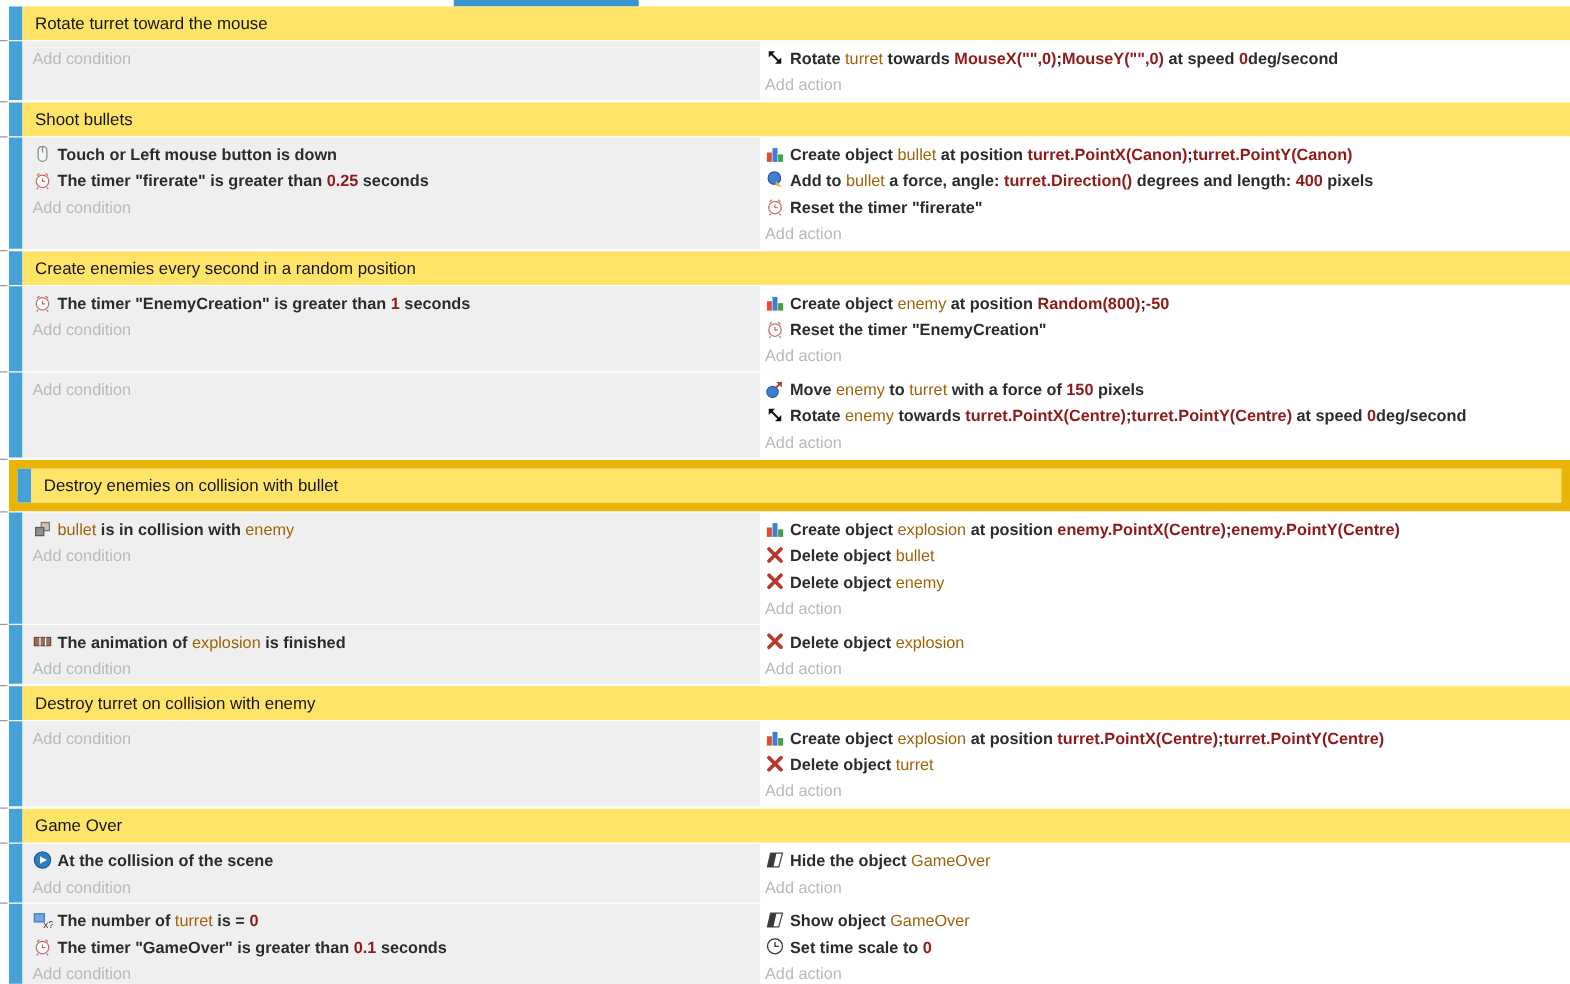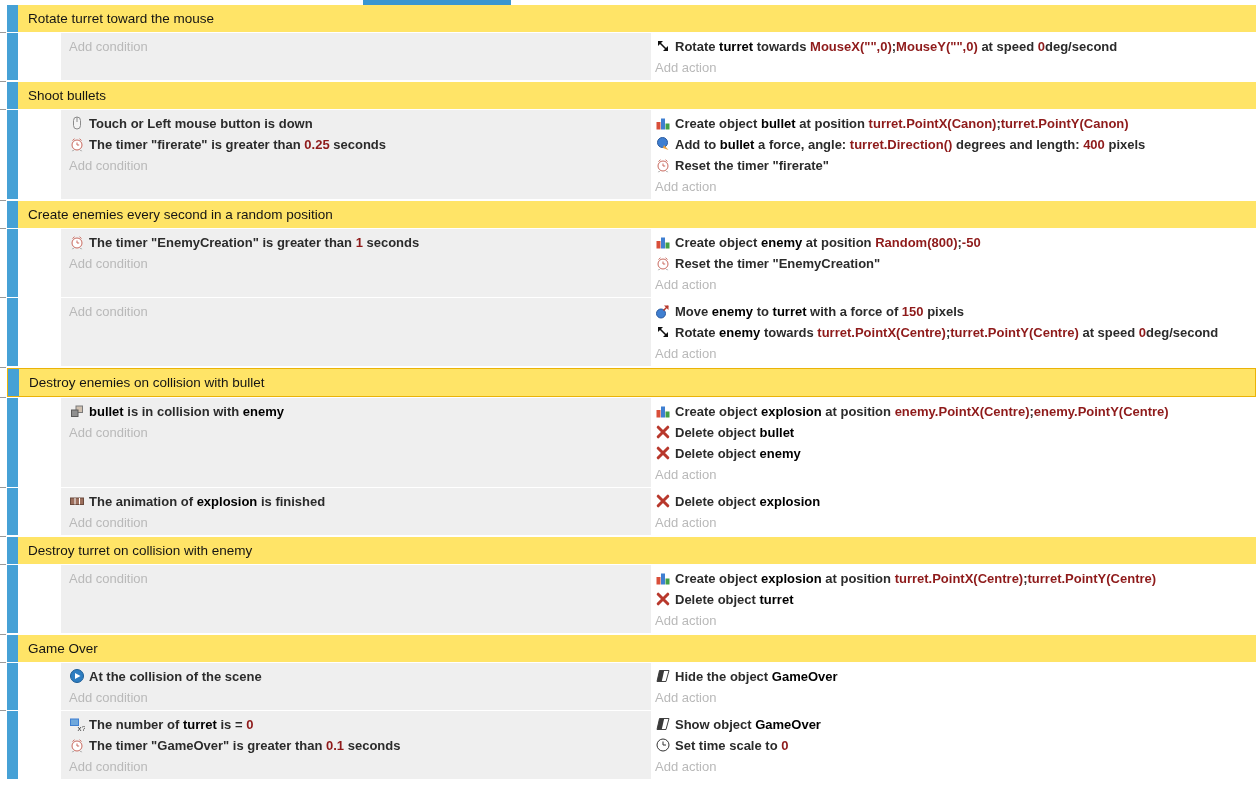--- a/index.html
+++ b/index.html
@@ -10,31 +10,31 @@
   }
   .top-strip { height:5px; position:relative; background:#fff; }
   .scroll-ind { position:absolute; left:363px; top:0; width:148px; height:5px; background:#3a96d0; }
   #sheet { width:1256px; }
   .block-row { display:flex; margin-bottom:1px; }
   .block-row.is-header { margin-top:2px; }
   #sheet .block-row:first-child { margin-top:0; }
   .gutter { width:7px; flex:none; position:relative; background:#fff; }
   .tick { position:absolute; top:-1px; left:0; width:6px; height:1px; background:#9a9a9a; }
   .body { display:flex; flex:1; min-width:0; }
-  .body.selected { border:1px solid #eab308;justify-content:flex-end; }
+  .body.selected { border:7px solid #eab308;justify-content:flex-end; }
   .bar { width:11px; flex:none; background:#46a1d6; }
   .header-content { flex:1; background:#ffe467; height:27px; line-height:27px; padding-left:10px; color:#141414; font-size:13.5px; white-space:nowrap; overflow:hidden; }
-  .event-content { flex:1; display:flex; min-width:0;margin-left:43px; }
+  .event-content { flex:1; display:flex; min-width:0; }
   .cell { padding:3px 0 2px 8px; }
   .cond { width:592px; flex:none; background:#efefef; border-right:2px solid #fff; }
   .act { flex:1; background:#fff; padding-left:2px; min-width:0; }
   .line { height:21px; line-height:21px; white-space:nowrap; overflow:hidden; }
   .placeholder { height:21px; line-height:21px; color:#b9b9b9; white-space:nowrap; }
   .s-n { color:#2b2b2b;font-weight:bold; }
-  .s-o { color:#000000; font-weight:bold; }
+  .s-o { color:#a16207; font-weight:normal; }
   .s-p { color:#8e1a1a; font-weight:bold; }
   .icn { display:inline-block; width:16px; height:16px; vertical-align:-3px; margin-right:4px; }
   .icn svg { width:16px; height:16px; display:block; }
 </style>
 </head>
 <body>
 
 <div class="top-strip">
   <div class="scroll-ind"></div>
 </div>

